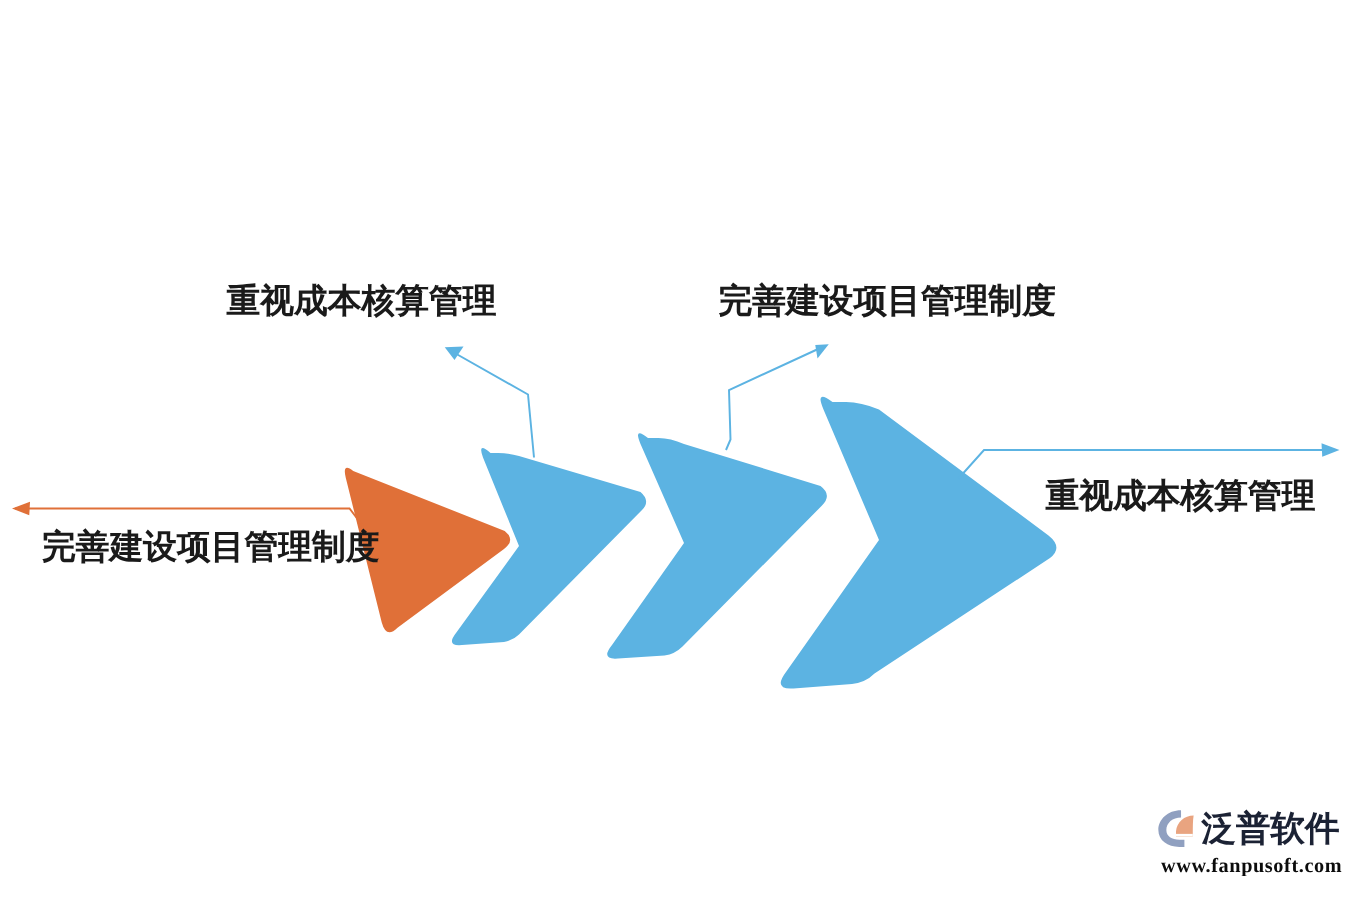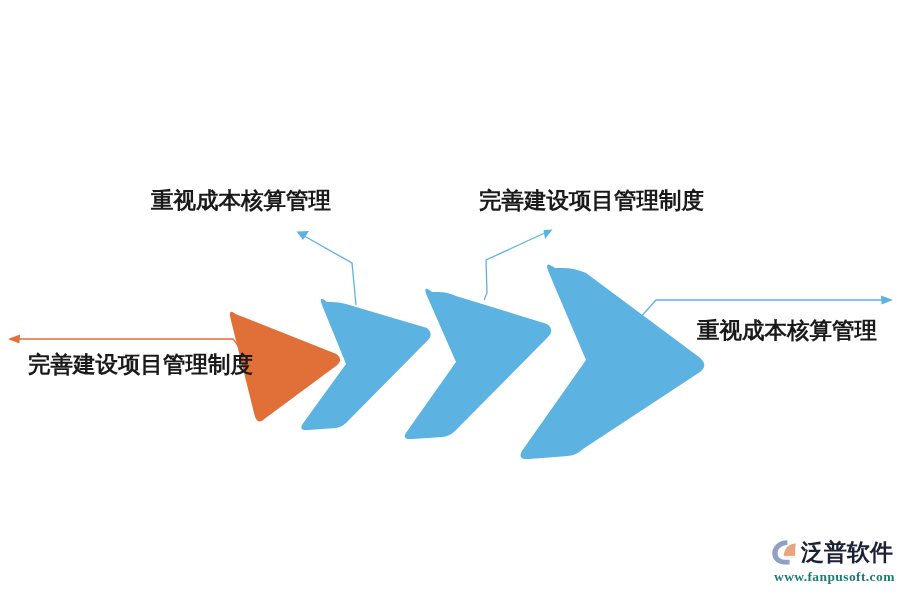--- a/index.html
+++ b/index.html
@@ -81,21 +81,21 @@
     font-size: 23px;
     font-weight: bold;
     color: #0f172a;
     line-height: 1;
     letter-spacing: 0px;
   }
   #watermark-url {
     font-family: "Liberation Serif", "DejaVu Serif", serif;
     font-size: 13.5px;
     font-weight: bold;
-    color: #0f766e;
+    color: #000000;
     letter-spacing: 0.4px;
     margin-top: 3px;
     margin-left: 4px;
   }
 </style>
 </head>
 <body>
 
 <div id="stage">
 

